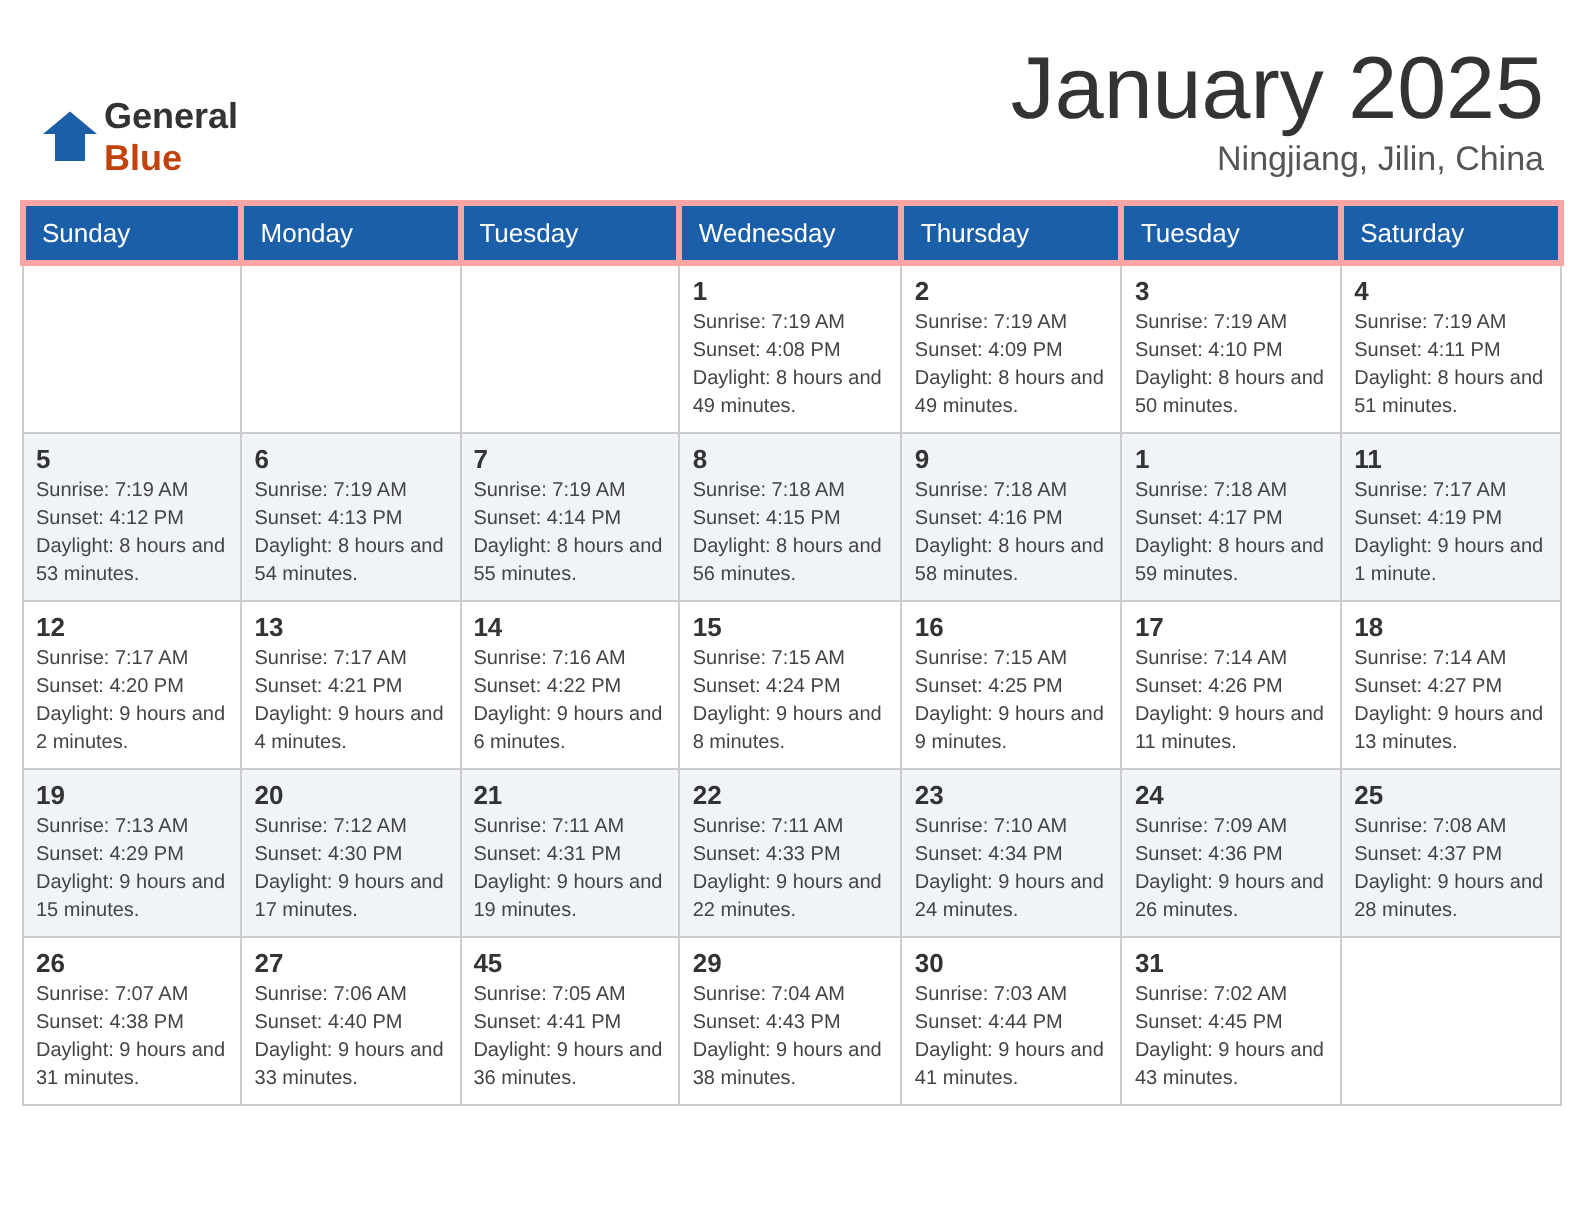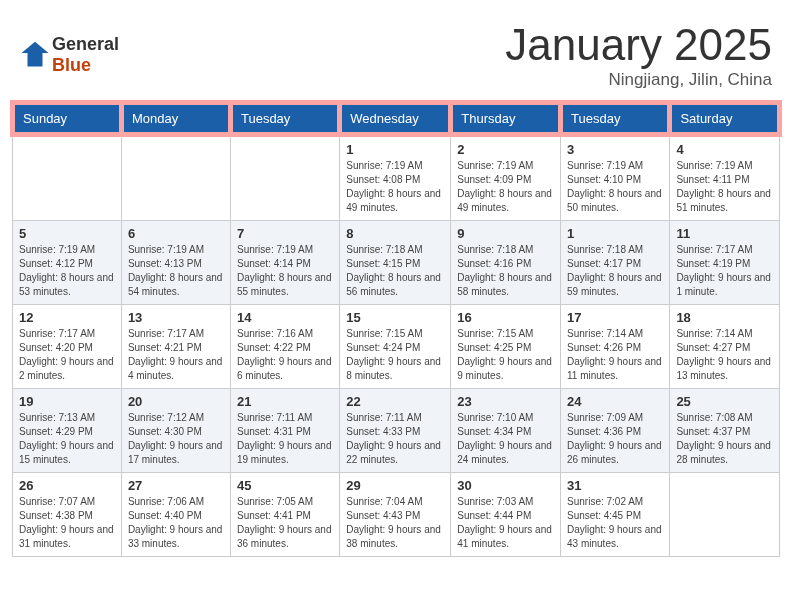--- a/index.html
+++ b/index.html
@@ -6,21 +6,21 @@
     body {
       font-family: Arial, sans-serif;
       background: #fff;
       width: 792px;
       min-height: 612px;
       padding: 10px;
     }
     .header-section {
       display: flex;
       justify-content: space-between;
-      align-items: center;
+      align-items: flex-end;
       padding: 10px 10px 5px 10px;
     }
     .logo {
       display: flex;
       align-items: center;
     }
     .logo-icon {
       width: 30px;
       height: 30px;
       margin-right: 2px;
@@ -43,21 +43,21 @@
       border-collapse: collapse;
       margin-top: 5px;
     }
     .calendar-table th {
       background-color: #1a5fa8;
       color: white;
       text-align: left;
       padding: 6px 8px;
       font-size: 13px;
       font-weight: normal;
-      border: 5px solid #fca5a5;
+      border: 3px solid #fca5a5;
     }
     .calendar-table td {
       border: 1px solid #ccc;
       vertical-align: top;
       padding: 5px 6px;
       width: 113px;
       min-height: 80px;
       font-size: 10.5px;
       color: #333;
       background: #fff;

